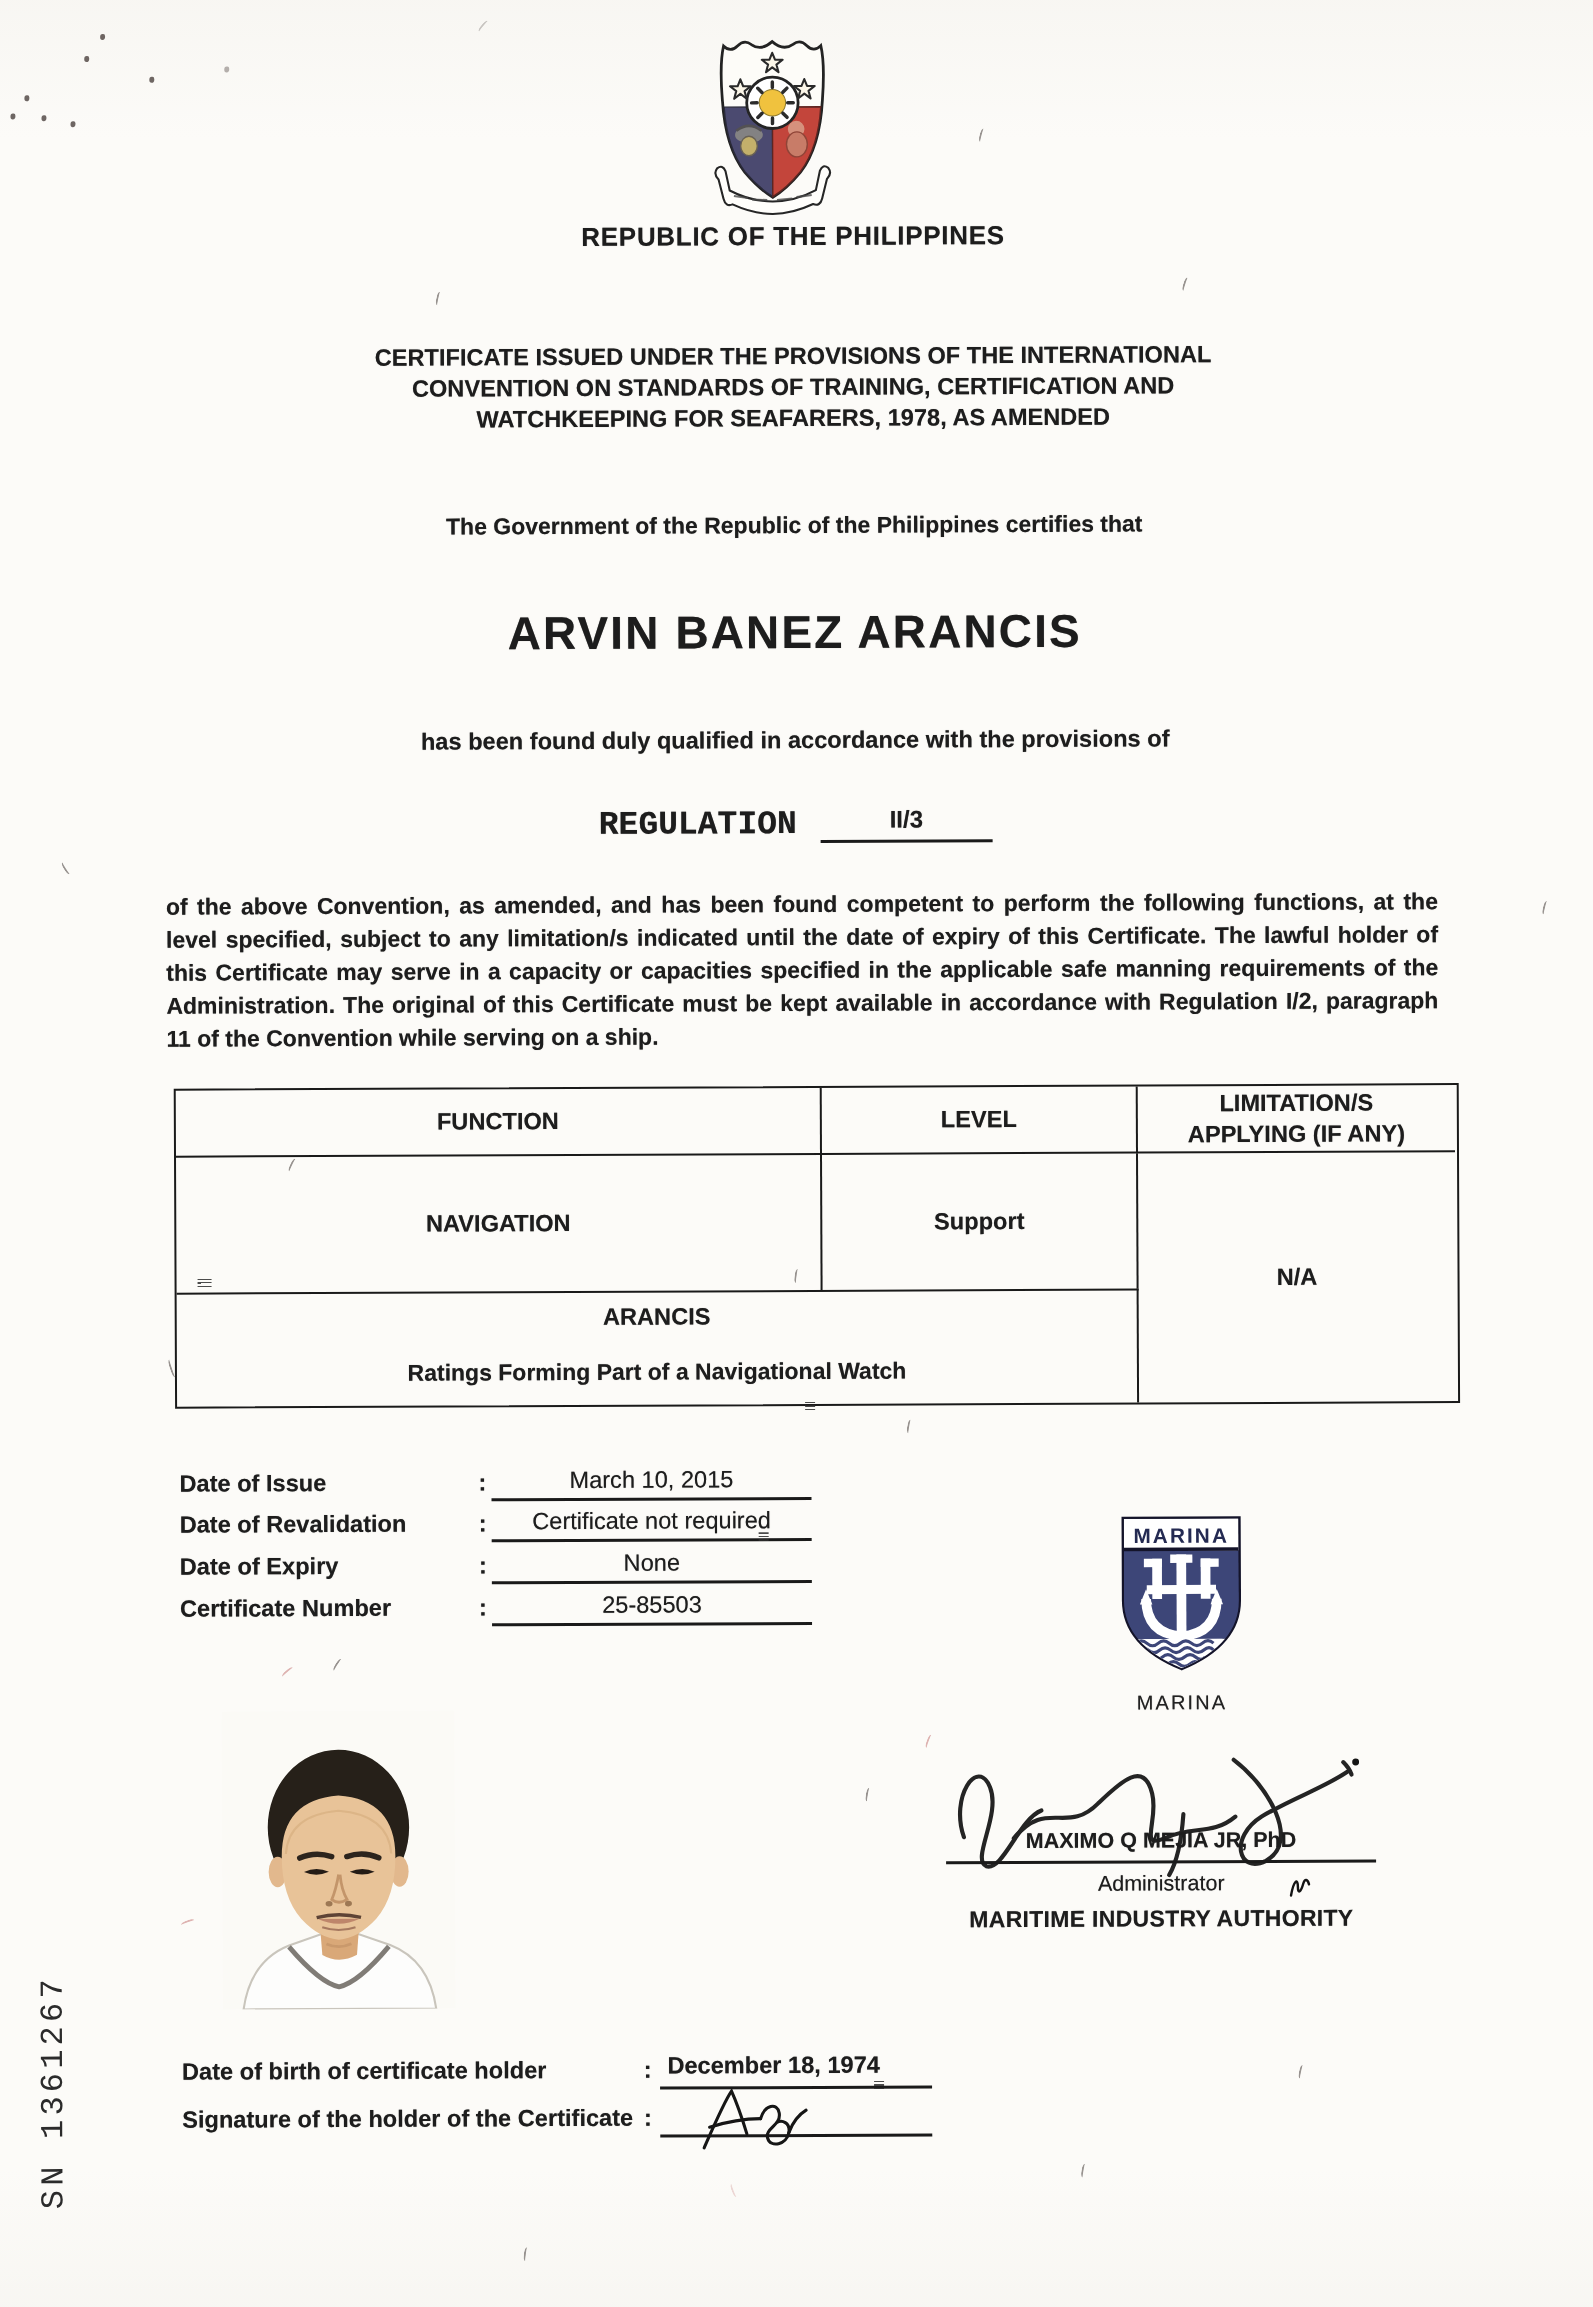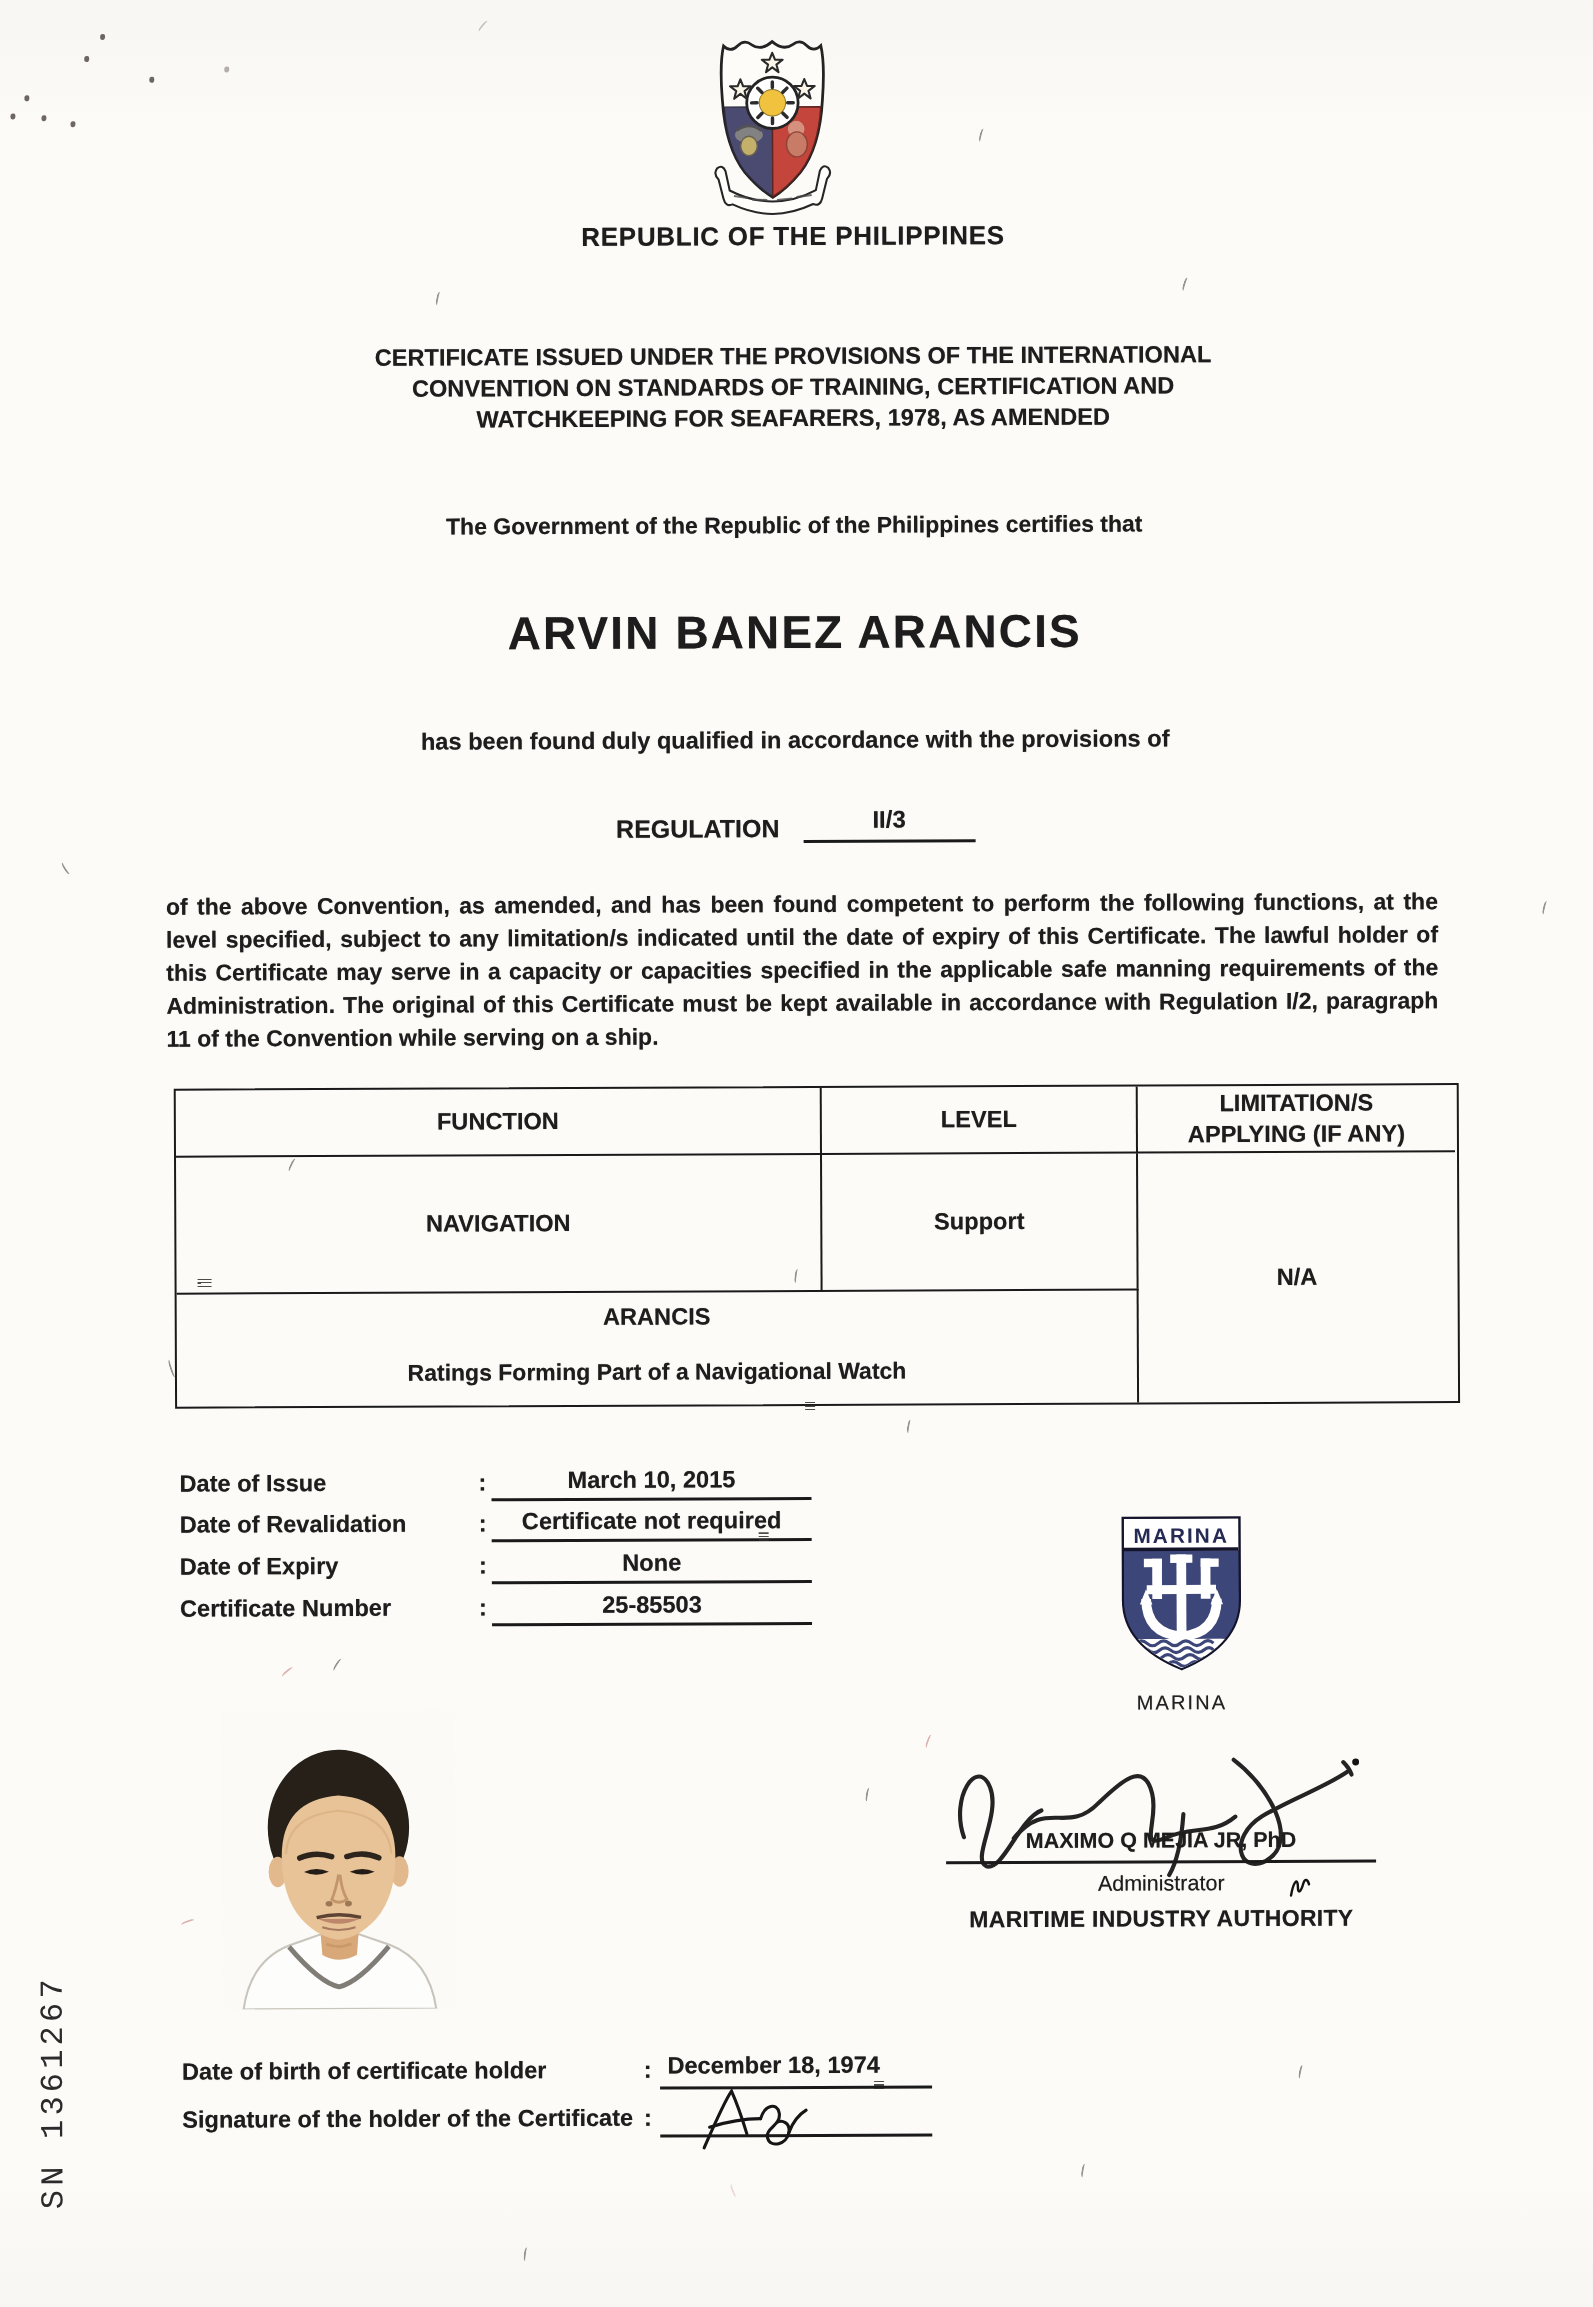--- a/index.html
+++ b/index.html
@@ -15,38 +15,38 @@
   .t{text-shadow:0 0 0.7px rgba(25,25,25,.55);}
   .ctr{left:0;width:1594px;text-align:center;}
 
   .republic{top:221px;font-size:26px;font-weight:700;letter-spacing:0.7px;}
   .cert-title{top:341px;left:335px;width:923px;font-size:23.6px;line-height:31px;font-weight:700;text-align:center;}
   .certifies{top:512px;font-size:23px;font-weight:700;}
   .holder-name{top:605px;font-size:46px;font-weight:700;letter-spacing:2.1px;}
   .qualified{top:727px;font-size:23.6px;font-weight:700;}
 
   .reg-row{top:806px;display:flex;justify-content:center;align-items:flex-end;gap:23.6px;left:0;width:1594px;}
-  .reg-label{font-size:25px;font-weight:700;}
+  .reg-label{font-size:33px;font-weight:700;font-family:Liberation Mono, monospace;}
   .reg-value{display:inline-block;width:172px;text-align:center;font-size:24px;font-weight:700;border-bottom:3.5px solid #1a1a1a;padding-bottom:5.6px;}
 
   .body-par{top:888px;left:167px;width:1272px;font-size:23px;line-height:33px;font-weight:700;text-align:justify;}
 
   .func-table{left:174px;top:1086px;width:1285px;display:grid;grid-template-columns:646px 316px 317px;grid-template-rows:67px 135px 114px;border:2.8px solid #1a1a1a;box-sizing:border-box;background:transparent;}
   .cell{display:flex;align-items:center;justify-content:center;font-weight:700;font-size:23.6px;text-align:center;}
   .br{border-right:2.8px solid #1a1a1a;}
   .bb{border-bottom:2.8px solid #1a1a1a;}
   .cell.hdr-lim{padding:0 40px;line-height:30.5px;}
   .cell.na{grid-column:3;grid-row:2/4;}
   .cell.capacity{grid-column:1/3;grid-row:3;border-top:2.8px solid #1a1a1a;border-right:2.8px solid #1a1a1a;flex-direction:column;justify-content:flex-start;padding-top:11px;gap:28px;}
   .cap-val{font-size:23px;font-weight:700;}
 
   .detail-row{left:178px;width:632px;display:flex;align-items:flex-end;}
   .detail-label{width:294px;font-size:23.6px;font-weight:700;padding-bottom:4.2px;}
   .detail-colon{width:18px;font-size:23.6px;font-weight:700;text-align:center;padding-bottom:4.2px;}
-  .detail-value{flex:1;text-align:center;font-size:23.6px;font-weight:700;border-bottom:3.5px solid #1a1a1a;padding-bottom:3.5px;}
+  .detail-value{flex:1;text-align:center;font-size:23.6px;font-weight:400;border-bottom:3.5px solid #1a1a1a;padding-bottom:3.5px;}
 
   .marina-caption{left:1113px;width:133px;top:1693px;text-align:center;font-size:20px;letter-spacing:2.1px;font-weight:400;color:#222;}
 
   .sig-name{left:943px;width:430px;top:1830px;text-align:center;font-size:21.5px;font-weight:700;}
   .sig-rule{left:943px;top:1862px;width:430px;height:2.8px;background:#1a1a1a;}
   .sig-title{left:943px;width:430px;top:1873px;text-align:center;font-size:21.5px;font-weight:400;}
   .sig-org{left:929px;width:458px;top:1907px;text-align:center;font-size:23px;font-weight:700;letter-spacing:0.3px;}
 
   .footer-row{left:178px;width:750px;display:flex;align-items:flex-end;}
   .footer-label{width:466px;font-size:23.6px;font-weight:700;padding-bottom:5.6px;}

